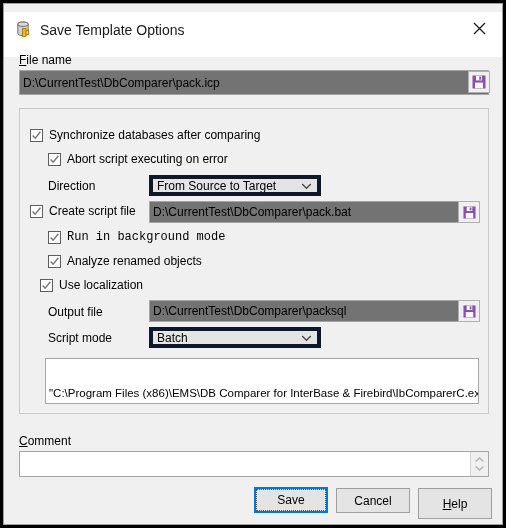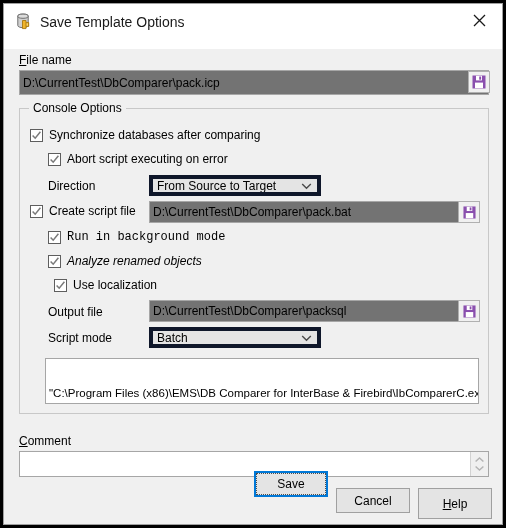--- a/index.html
+++ b/index.html
@@ -27,21 +27,21 @@
     height: 522px;
     background: #f0f0f0;
     border: 1px solid #a0a0a0;
     box-sizing: border-box;
     overflow: hidden;
   }
 
   
   .titlebar {
     position: absolute;
-    left: 0; top: 0;
+    left: 0; top: 8px;
     width: 100%;
     height: 45px;
     background: #ffffff;
     box-sizing: border-box;
   }
   .title-icon {
     position: absolute;
     left: 11px;
     top: 9px;
     width: 18px;
@@ -272,21 +272,20 @@
   <div class="diskbtn" style="left:464px; top:67px;">
     <svg width="14" height="14" viewBox="0 0 14 14">
       <rect x="0.5" y="0.5" width="13" height="13" fill="#8a4fae"></rect>
       <rect x="4" y="0.8" width="6" height="4.6" fill="#ffffff"></rect>
       <rect x="7.2" y="1.5" width="1.9" height="3.2" fill="#8a4fae"></rect>
       <rect x="3" y="7.6" width="8" height="5.6" fill="#ffffff"></rect>
     </svg>
   </div>
 
   <div class="groupbox" style="left:15px; top:104px; width:470px; height:306px;"></div>
-  <div class="group-title" style="left:25px; top:97px;">Console Options</div>
 
   <div class="checkrow" style="left:26px; top:124px;">
     <span class="cbox">
       <svg width="11" height="11" viewBox="0 0 11 11">
         <path d="M1.6 5.4 L4.2 8.2 L9.4 1.8" stroke="#7a7a7a" stroke-width="1.5" fill="none"></path>
       </svg>
     </span>
     <span class="cbox-label">Synchronize databases after comparing</span>
   </div>
 
@@ -331,30 +330,30 @@
 
   <div class="checkrow" style="left:44px; top:226px;font-family:Liberation Mono, monospace;">
     <span class="cbox">
       <svg width="11" height="11" viewBox="0 0 11 11">
         <path d="M1.6 5.4 L4.2 8.2 L9.4 1.8" stroke="#7a7a7a" stroke-width="1.5" fill="none"></path>
       </svg>
     </span>
     <span class="cbox-label">Run in background mode</span>
   </div>
 
-  <div class="checkrow" style="left:44px; top:250px;font-style:italic;">
+  <div class="checkrow" style="left:44px; top:250px;">
     <span class="cbox">
       <svg width="11" height="11" viewBox="0 0 11 11">
         <path d="M1.6 5.4 L4.2 8.2 L9.4 1.8" stroke="#7a7a7a" stroke-width="1.5" fill="none"></path>
       </svg>
     </span>
     <span class="cbox-label">Analyze renamed objects</span>
   </div>
 
-  <div class="checkrow" style="left:50px; top:274px;align-items:flex-end;">
+  <div class="checkrow" style="left:36px; top:274px;align-items:flex-end;">
     <span class="cbox">
       <svg width="11" height="11" viewBox="0 0 11 11">
         <path d="M1.6 5.4 L4.2 8.2 L9.4 1.8" stroke="#7a7a7a" stroke-width="1.5" fill="none"></path>
       </svg>
     </span>
     <span class="cbox-label">Use localization</span>
   </div>
 
   <div class="label" style="left:44px; top:301px;">Output file</div>
   <div class="textbox" style="left:145px; top:296px; width:330px; height:22px;">
@@ -390,21 +389,21 @@
   <div class="commentbox" style="left:15px; top:447px; width:470px; height:26px;">
     <span class="comment-input"></span>
     <span class="spin">
       <svg width="11" height="16" viewBox="0 0 11 16">
         <path d="M1.6 5.6 L5.5 1.9 L9.4 5.6" stroke="#b4b4b4" stroke-width="1.4" fill="none"></path>
         <path d="M1.6 10.4 L5.5 14.1 L9.4 10.4" stroke="#b4b4b4" stroke-width="1.4" fill="none"></path>
       </svg>
     </span>
   </div>
 
-  <div class="btn default" style="left:250px; top:467px; width:74px; height:26px;">
+  <div class="btn default" style="left:250px; top:483px; width:74px; height:26px;">
     <span class="inner">
         <span>Save</span>
       </span>
   </div>
   <div class="btn" style="left:332px; top:484px; width:74px; height:25px;">
     <span>Cancel</span>
   </div>
   <div class="btn" style="left:414px; top:484px; width:74px; height:31px;">
     <span><u>H</u><span>elp</span></span>
   </div>

